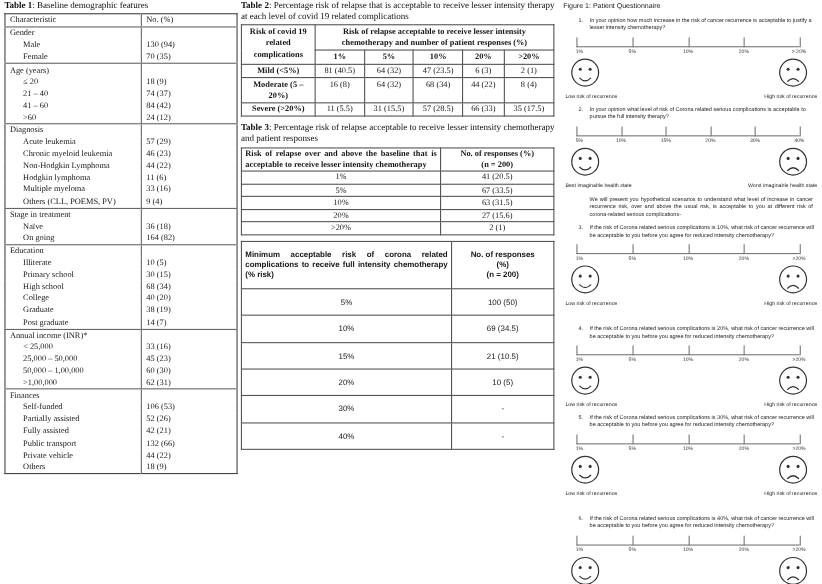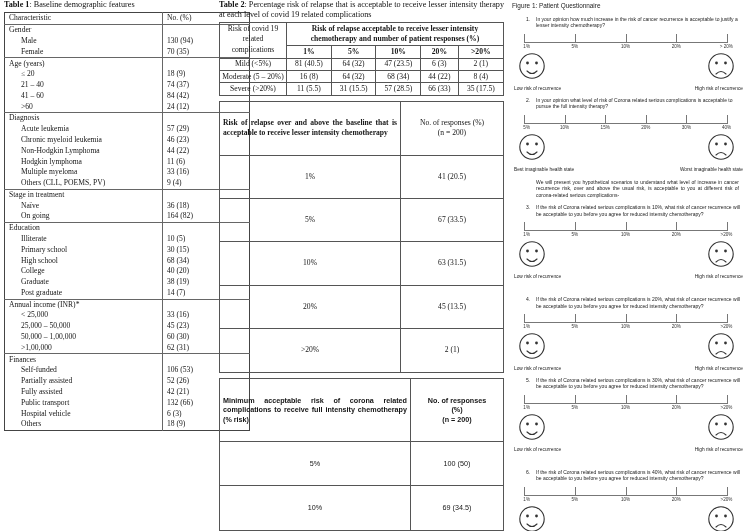--- a/index.html
+++ b/index.html
@@ -20,21 +20,21 @@
     position: relative;
     width: 747px;
     height: 531px;
   }
 
   
   .col {
     position: absolute;
     top: 0;
   }
-  #col-left  { left: 4px;   width: 246px; }
+  #col-left  { left: 4px;   width: 212px; }
   #col-mid   { left: 219px; width: 285px; }
   #col-right { left: 512px; width: 233px; }
 
   
   .caption {
     font-family: "Liberation Serif", serif;
     font-size: 8.2px;
     line-height: 10.2px;
     text-align: justify;
     margin: 0 0 2px 0;
@@ -66,39 +66,39 @@
     padding: 0.2px 4px;
   }
   table.t1 td.v { border-left: 0.7px solid #666; width: 78px; }
   table.t1 tr.grp > td { border-top: 0.7px solid #666; }
   table.t1 tr.hdr > td { border-bottom: 0.7px solid #666; }
   table.t1 td.ind { padding-left: 16px; }
 
   
   table.t2 td, table.t2 th { text-align: center; padding: 0.5px 2px; }
   table.t2 th { font-weight: bold; }
-  table.t2 td.rowhdr, table.t2 th.rowhdr { font-weight: normal; text-align: center; width: 62px; }
+  table.t2 td.rowhdr, table.t2 th.rowhdr { font-weight: bold; text-align: center; width: 62px; }
 
   
-  table.t3 td, table.t3 th { text-align: center; padding: 16px 3px; }
+  table.t3 td, table.t3 th { text-align: center; padding: 0 3px; }
   table.t3 th.q { text-align: justify; font-weight: bold; }
-  table.t3 th.n { font-weight: normal; width: 96px; }
+  table.t3 th.n { font-weight: bold; width: 96px; }
 
   
   .cap-sans {
     font-family: "Liberation Sans", sans-serif;
     font-size: 7.6px;
     line-height: 9.6px;
   }
   table.t4 {
     font-family: "Liberation Sans", sans-serif;
     font-size: 7.2px;
     line-height: 9.4px;
   }
-  table.t4 td, table.t4 th { text-align: center; padding: 17px 3px; }
+  table.t4 td, table.t4 th { text-align: center; padding: 7px 3px; }
   table.t4 th.q { text-align: justify; font-weight: bold; }
   table.t4 th.n { font-weight: bold; width: 86px; }
   .spacer-5  { height: 5px; }
 
   
   .fig-title {
     font-family: "Liberation Sans", sans-serif;
     font-size: 6.4px;
     line-height: 8px;
     color: #222;
@@ -329,22 +329,22 @@
           </tr>
           <tr>
             <td class="ind">Fully assisted</td>
             <td class="v">42 (21)</td>
           </tr>
           <tr>
             <td class="ind">Public transport</td>
             <td class="v">132 (66)</td>
           </tr>
           <tr>
-            <td class="ind">Hospital vehicle</td>
-            <td class="v">6 (3)</td>
+            <td class="ind">Private vehicle</td>
+            <td class="v">44 (22)</td>
           </tr>
           <tr>
             <td class="ind">Others</td>
             <td class="v">18 (9)</td>
           </tr>
         </tbody>
     </table>
   </div>
 
   <div class="col" id="col-mid">
@@ -388,20 +388,21 @@
             <td>31 (15.5)</td>
             <td>57 (28.5)</td>
             <td>66 (33)</td>
             <td>35 (17.5)</td>
           </tr>
         </tbody>
     </table>
 
     <div class="spacer-5"></div>
 
+    <p class="caption"><span class="lbl">Table 3</span><span>: Percentage risk of relapse acceptable to receive lesser intensity chemotherapy and patient responses</span></p>
 
     <table class="doc t3">
       <thead>
         <tr>
           <th class="q">Risk of relapse over and above the baseline that is acceptable to receive lesser intensity chemotherapy</th>
           <th class="n">
             <span>No. of responses (%)</span><br>
             <span>(n = 200)</span>
           </th>
         </tr>
@@ -414,21 +415,21 @@
           <tr>
             <td>5%</td>
             <td>67 (33.5)</td>
           </tr>
           <tr>
             <td>10%</td>
             <td>63 (31.5)</td>
           </tr>
           <tr>
             <td>20%</td>
-            <td>45 (13.5)</td>
+            <td>27 (15.6)</td>
           </tr>
           <tr>
             <td>&gt;20%</td>
             <td>2 (1)</td>
           </tr>
         </tbody>
     </table>
 
     <div class="spacer-5"></div>
 

